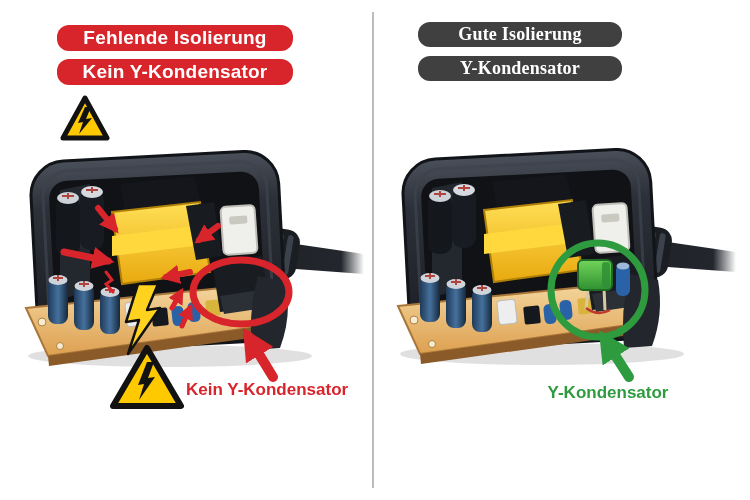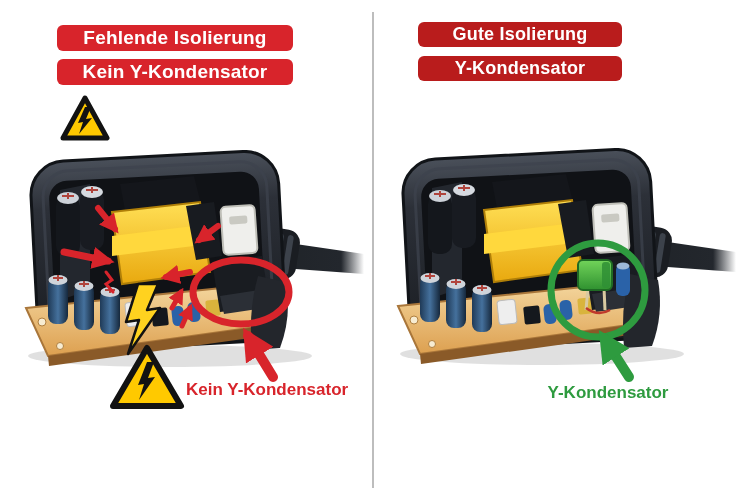--- a/index.html
+++ b/index.html
@@ -3,25 +3,25 @@
 <meta charset="utf-8">
 <style>
   html,body{margin:0;padding:0;background:#ffffff;}
   .stage{
     position:relative;width:750px;height:500px;background:#ffffff;overflow:hidden;
     font-family:"Liberation Sans",sans-serif;
   }
   .divider{position:absolute;left:372px;top:12px;width:2px;height:476px;background:#bdbdbd;}
   .banner{
     position:absolute;display:flex;align-items:center;justify-content:center;
-    color:#ffffff;font-weight:bold;border-radius:6px;white-space:nowrap;
+    color:#ffffff;font-weight:bold;border-radius:12px;white-space:nowrap;
     letter-spacing:.2px;
   }
   .banner.red{background:#d8242b;font-size:19px;}
-  .banner.green{background:#b91c1c;font-size:18px;}
+  .banner.green{background:#404040;font-size:18px;font-family:Liberation Serif, serif;}
   .b-l1{left:57px;top:25px;width:236px;height:26px;}
   .b-l2{left:57px;top:59px;width:236px;height:26px;}
   .b-r1{left:418px;top:22px;width:204px;height:25px;}
   .b-r2{left:418px;top:56px;width:204px;height:25px;}
   .hazard-icon{position:absolute;left:60px;top:94px;width:50px;height:48px;}
   .hazard-label{
     position:absolute;left:120px;top:110px;font-size:18px;font-weight:600;color:#1c1c1c;
     white-space:nowrap;
   }
   .illu{position:absolute;}

